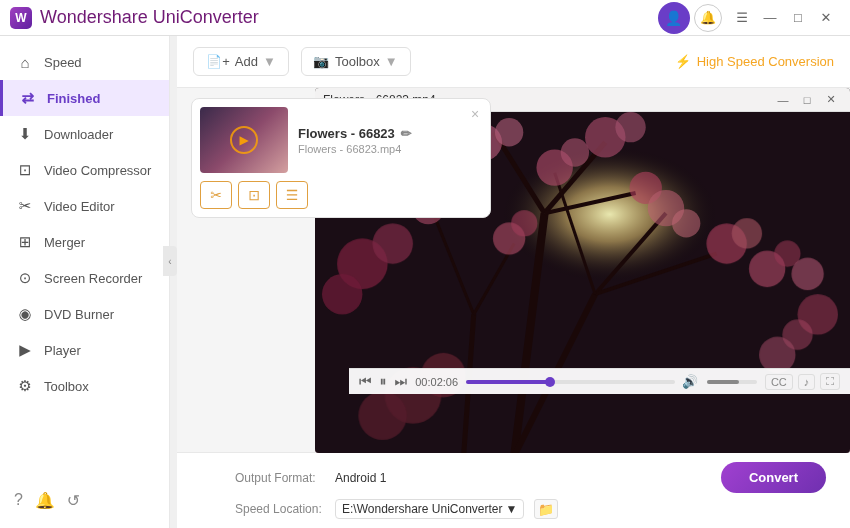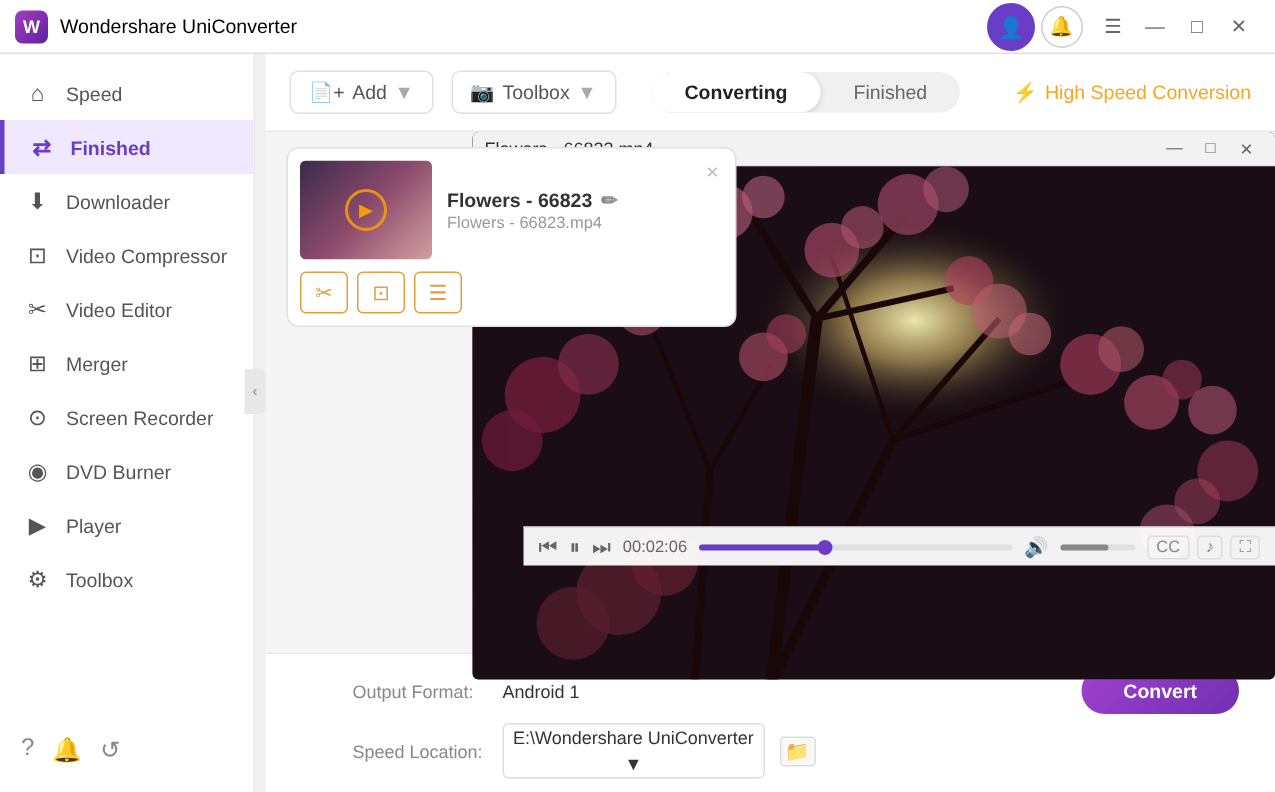--- a/index.html
+++ b/index.html
@@ -17,21 +17,21 @@
     }
     .titlebar-logo {
       width: 22px; height: 22px;
       background: linear-gradient(135deg, #a040c0, #6020a0);
       border-radius: 5px;
       margin-right: 8px;
       display: flex; align-items: center; justify-content: center;
       color: white; font-size: 12px; font-weight: bold;
     }
     .titlebar-title {
-      font-size: 13px; color: #000000; flex: 1;
+      font-size: 18px; color: #701a75; flex: 1;
     }
     .titlebar-btn {
       width: 28px; height: 28px; border: none; background: transparent;
       cursor: pointer; display: flex; align-items: center; justify-content: center;
       border-radius: 3px; font-size: 13px; color: #666;
     }
     .titlebar-icon-btn {
       width: 32px; height: 32px; border-radius: 50%; background: #6a3dc7;
       display: flex; align-items: center; justify-content: center;
       color: white; font-size: 14px; margin-right: 4px;
@@ -257,21 +257,21 @@
     .folder-btn {
       width: 24px; height: 20px; border: 1px solid #ddd;
       background: #f8f8f8; border-radius: 3px; cursor: pointer;
       display: flex; align-items: center; justify-content: center;
       font-size: 13px; color: #666;
     }
     .location-dropdown {
       display: flex; align-items: center; gap: 3px;
       background: #fff; border: 1px solid #ddd;
       border-radius: 4px; padding: 2px 6px;
-      font-size: 12px; color: #333; cursor: pointer; flex-direction: column;
+      font-size: 12px; color: #333; cursor: pointer;
     }
 
     
     .playback-bar {
       display: flex; align-items: center;
       padding: 4px 0;
       gap: 8px;
     }
     .playback-track {
       flex: 1; height: 4px; background: #e0e0e0;
@@ -385,24 +385,20 @@
         <span>📄+</span>
         <span>Add</span>
         <span style="color:#aaa;">▼</span>
       </button>
       <button class="toolbar-btn">
         <span>📷</span>
         <span>Toolbox</span>
         <span style="color:#aaa;">▼</span>
       </button>
 
-      <div class="convert-tabs">
-        <button class="convert-tab active">Converting</button>
-        <button class="convert-tab">Finished</button>
-      </div>
 
       <div class="high-speed">
         <span>⚡</span>
         <span>High Speed Conversion</span>
       </div>
     </div>
 
     <div class="file-list-area">
 
       <div class="file-card" style="max-width: 300px; z-index: 5;">

